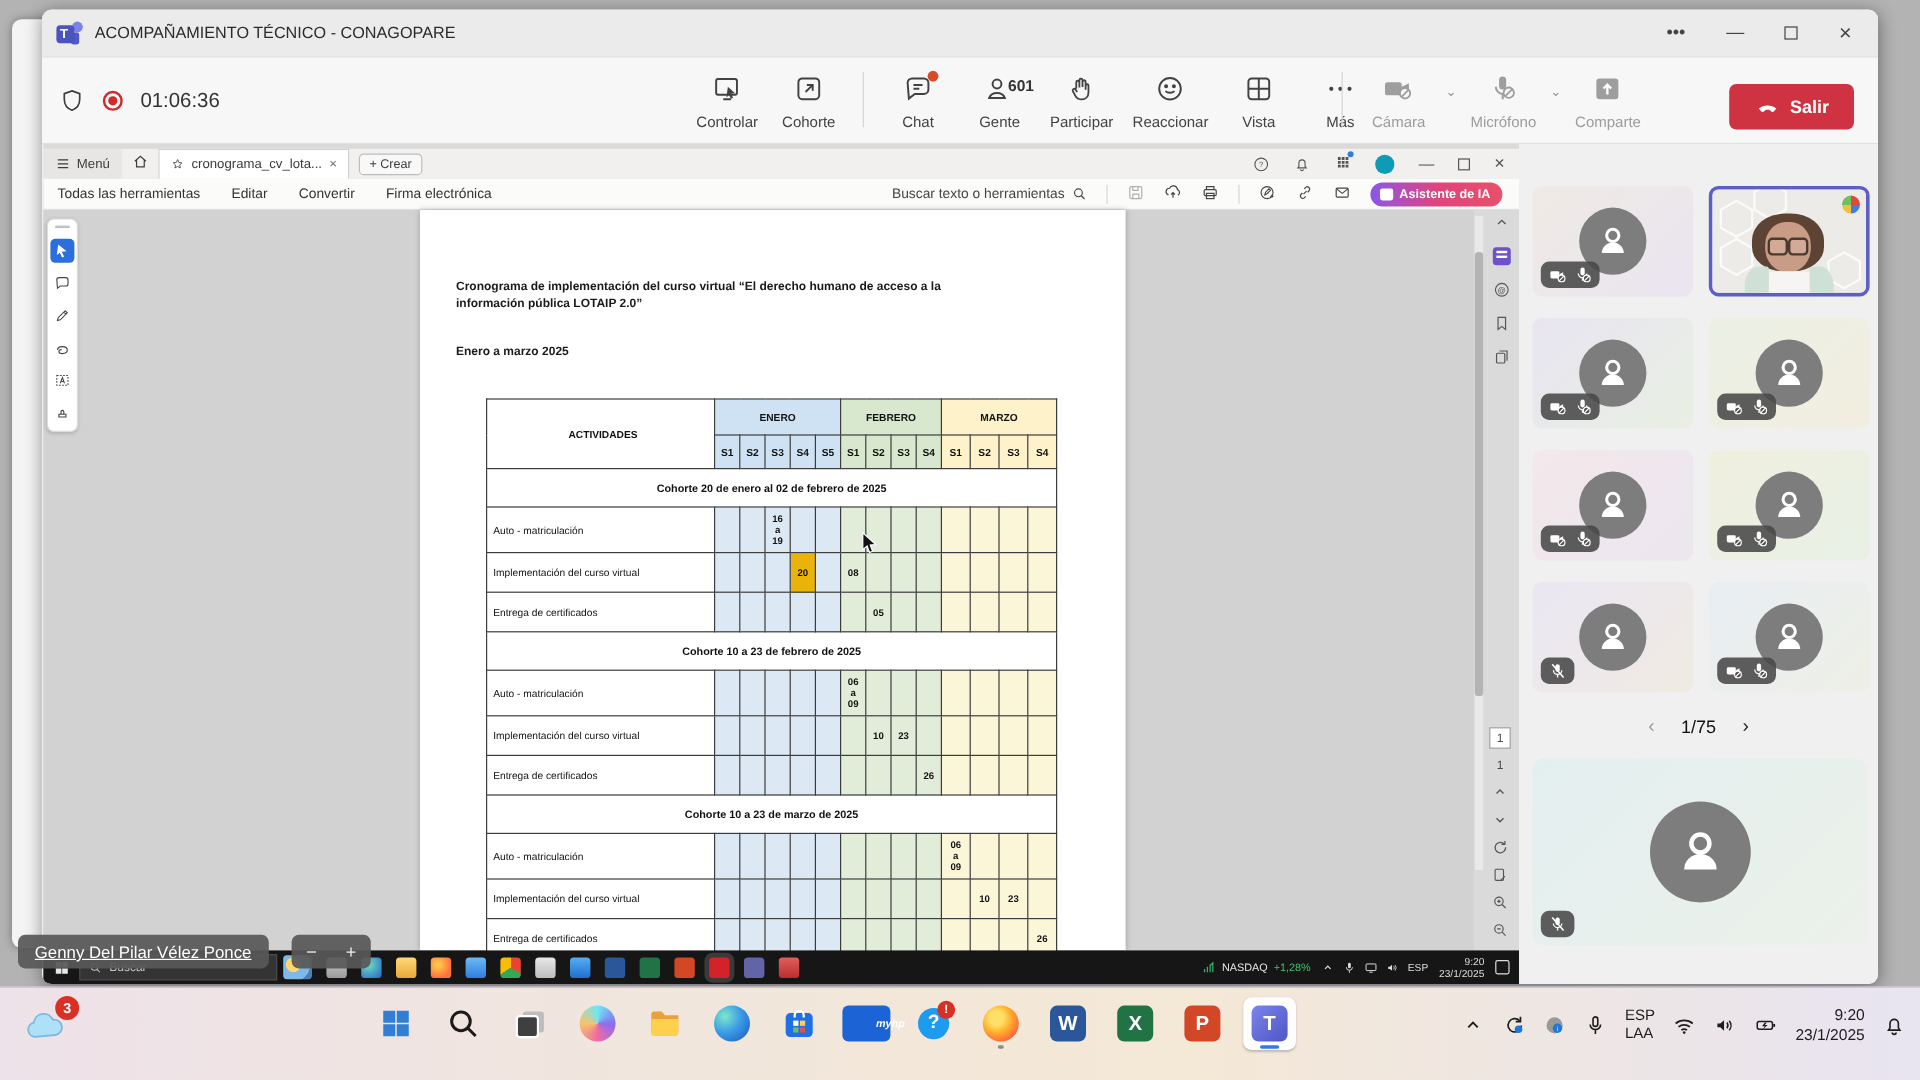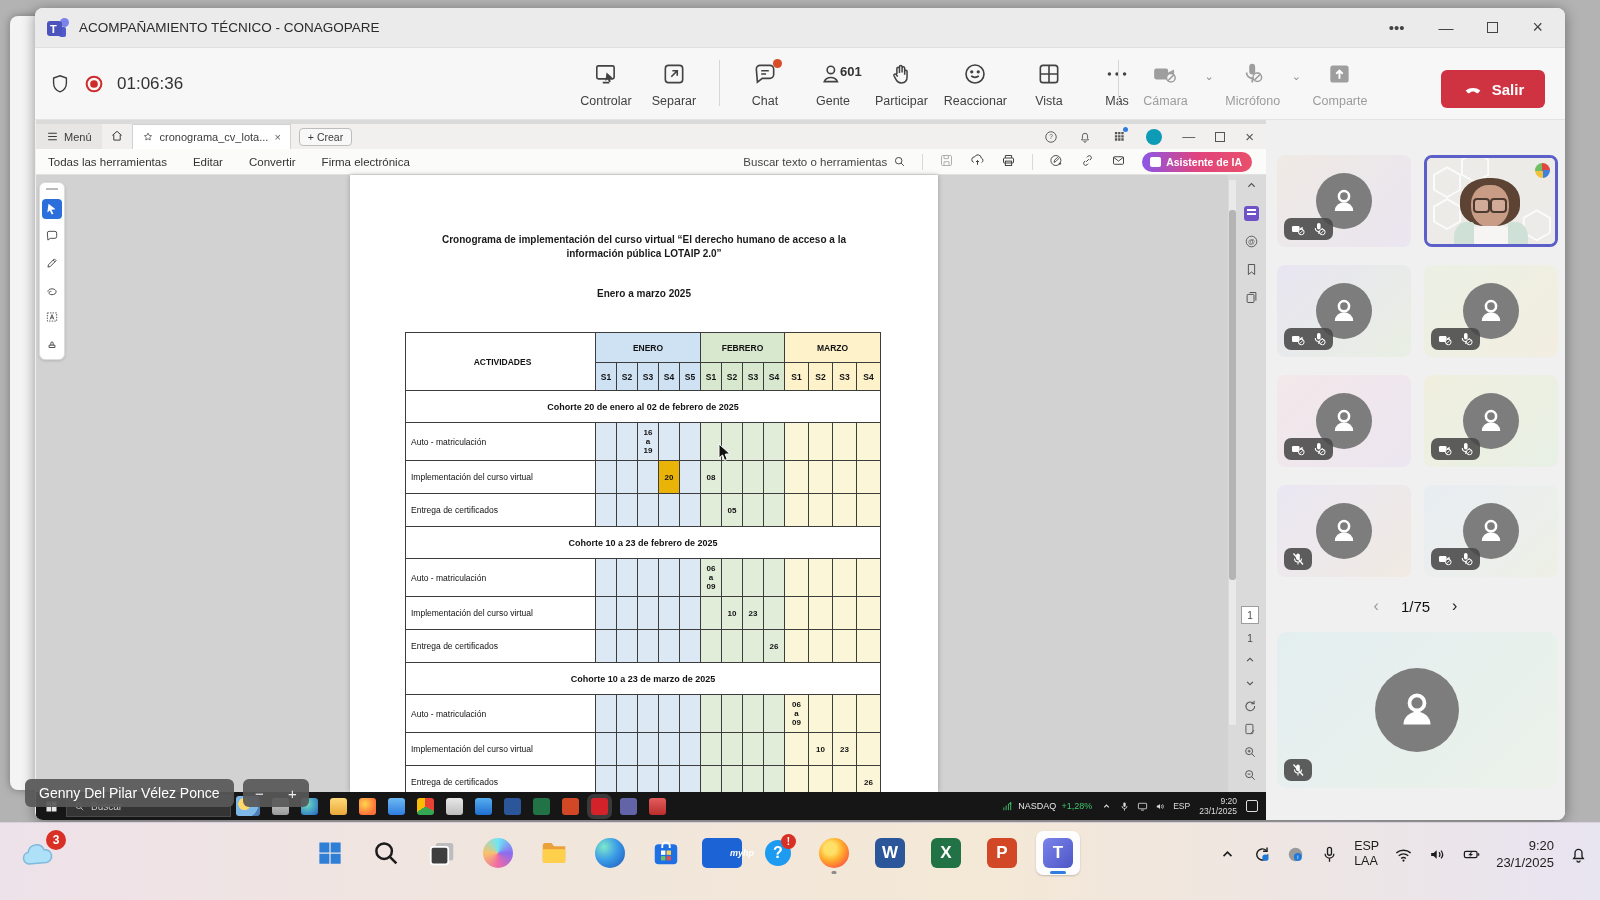--- a/index.html
+++ b/index.html
@@ -66,21 +66,21 @@
   #acr-search { display:flex; align-items:center; gap:6px; color:#444; font-size:11.5px; }
   #acr-search svg { width:13px; height:13px; }
   .acr-ico svg { width:15px; height:15px; }
   .mb-div { width:1px; height:16px; background:#d8d8d8; }
   #ai-pill { background:linear-gradient(90deg,#8a57e8,#e0447d,#e8506a); color:#fff; font-size:10.5px; font-weight:bold;
     border-radius:11px; padding:4px 10px 4px 8px; display:flex; align-items:center; gap:5px; }
   #ai-pill .ai-ic { width:11px; height:10px; background:#fff; border-radius:2px; display:inline-block; }
 
   #doc-viewport { position:absolute; left:0; top:55px; width:1192px; height:617px; background:#d2d2d2; }
   #doc-page { position:absolute; left:314px; top:0; width:588px; height:617px; background:#fff; box-shadow:0 0 5px rgba(0,0,0,.25); }
-  .doc-title { position:absolute; left:30px; width:528px; text-align:center; font-size:10px; font-weight:bold; color:#1a1a1a; line-height:14px; }
+  .doc-title { position:absolute; left:30px; width:528px; text-align:left; font-size:10px; font-weight:bold; color:#1a1a1a; line-height:14px; }
   #doc-title1 { top:58px; } #doc-title2 { top:72px; } #doc-subtitle { top:112px; }
 
   
   #cron-table { position:absolute; left:369px; top:157px; border-collapse:collapse; }
   #cron-table td { border:1px solid #3c3c3c; font-size:8px; color:#111; text-align:center; vertical-align:middle; padding:0 1px; }
   #cron-table .lblcell { text-align:left; padding-left:5px; background:#fff; font-size:8.5px; }
   #cron-table .hd { font-weight:bold; font-size:8.5px; }
   #cron-table .cohort { font-weight:bold; font-size:9px; background:#fff; }
   #cron-table .num { font-weight:bold; white-space:pre-line; line-height:9px; }
 
@@ -119,22 +119,22 @@
   #ticker { display:flex; align-items:center; gap:5px; font-size:9px; color:#e8e8e8; }
   #ticker .chg { color:#3ec46d; }
   .tick-ic { width:11px; height:11px; }
   #inner-tray { display:flex; align-items:center; gap:7px; }
   #inner-tray svg { width:11px; height:11px; }
   #inner-lang { font-size:8.5px; }
   #inner-clock { font-size:8.5px; text-align:right; line-height:10px; }
   #inner-notif { width:12px; height:12px; border:1px solid #ddd; border-radius:2px; }
 
   
-  #presenter-label { left:25px; top:779px; height:28px; background:rgba(88,88,88,.93); border-radius:6px;
-     color:#fff; font-size:14px; display:flex; align-items:center; padding:0 14px; z-index:40; }
+  #presenter-label { left:15px; top:779px; height:28px; background:rgba(88,88,88,.93); border-radius:6px;
+     color:#fff; font-size:14px; display:flex; align-items:center; padding:0 14px; z-index:40;text-decoration:underline; }
   #zoom-pill { left:243px; top:779px; width:66px; height:28px; background:rgba(88,88,88,.93); border-radius:6px;
      color:#eee; font-size:15px; display:flex; align-items:center; justify-content:space-around; z-index:40; }
 
   
   #participants { position:absolute; left:1231px; top:112px; width:299px; height:700px; background:#f0f0f0; }
   #tile-grid { position:absolute; left:11px; top:35px; display:grid; grid-template-columns:134px 134px; grid-auto-rows:92px; gap:18px 13px; }
   .tile { border-radius:8px; position:relative; overflow:hidden; }
   .tile .avatar { position:absolute; left:50%; top:50%; transform:translate(-50%,-50%); width:56px; height:56px; border-radius:50%;
      background:#7d7d7d; display:flex; align-items:center; justify-content:center; }
   .tile .avatar svg { width:34px; height:34px; }
@@ -229,21 +229,21 @@
               <path d="M9 20h6"></path>
               <path d="M12.5 10.5l5.5 5-3 .4 1.5 3-1.6.8-1.5-3-2 2z" fill="#424242" stroke="none"></path>
             </svg></span>
           <span class="lbl">Controlar</span>
         </div>
         <div class="nav-btn">
           <span><svg viewBox="0 0 24 24" fill="none" stroke="#424242" stroke-width="1.5">
               <rect x="4" y="4" width="16" height="16" rx="3"></rect>
               <path d="M9.5 14.5L15 9M10.5 9H15v4.5"></path>
             </svg></span>
-          <span class="lbl">Separar</span>
+          <span class="lbl">Cohorte</span>
         </div>
         <span class="v-div"></span>
         <div class="nav-btn">
           <span><svg viewBox="0 0 24 24" fill="none" stroke="#424242" stroke-width="1.5">
               <path d="M4 7.5A3.5 3.5 0 0 1 7.5 4h9A3.5 3.5 0 0 1 20 7.5v5a3.5 3.5 0 0 1-3.5 3.5H9.5L5 19.5z"></path>
               <path d="M8.5 9h7M8.5 12h4.5"></path>
             </svg></span>
           <span class="nav-badge"></span>
           <span class="lbl">Chat</span>
         </div>

